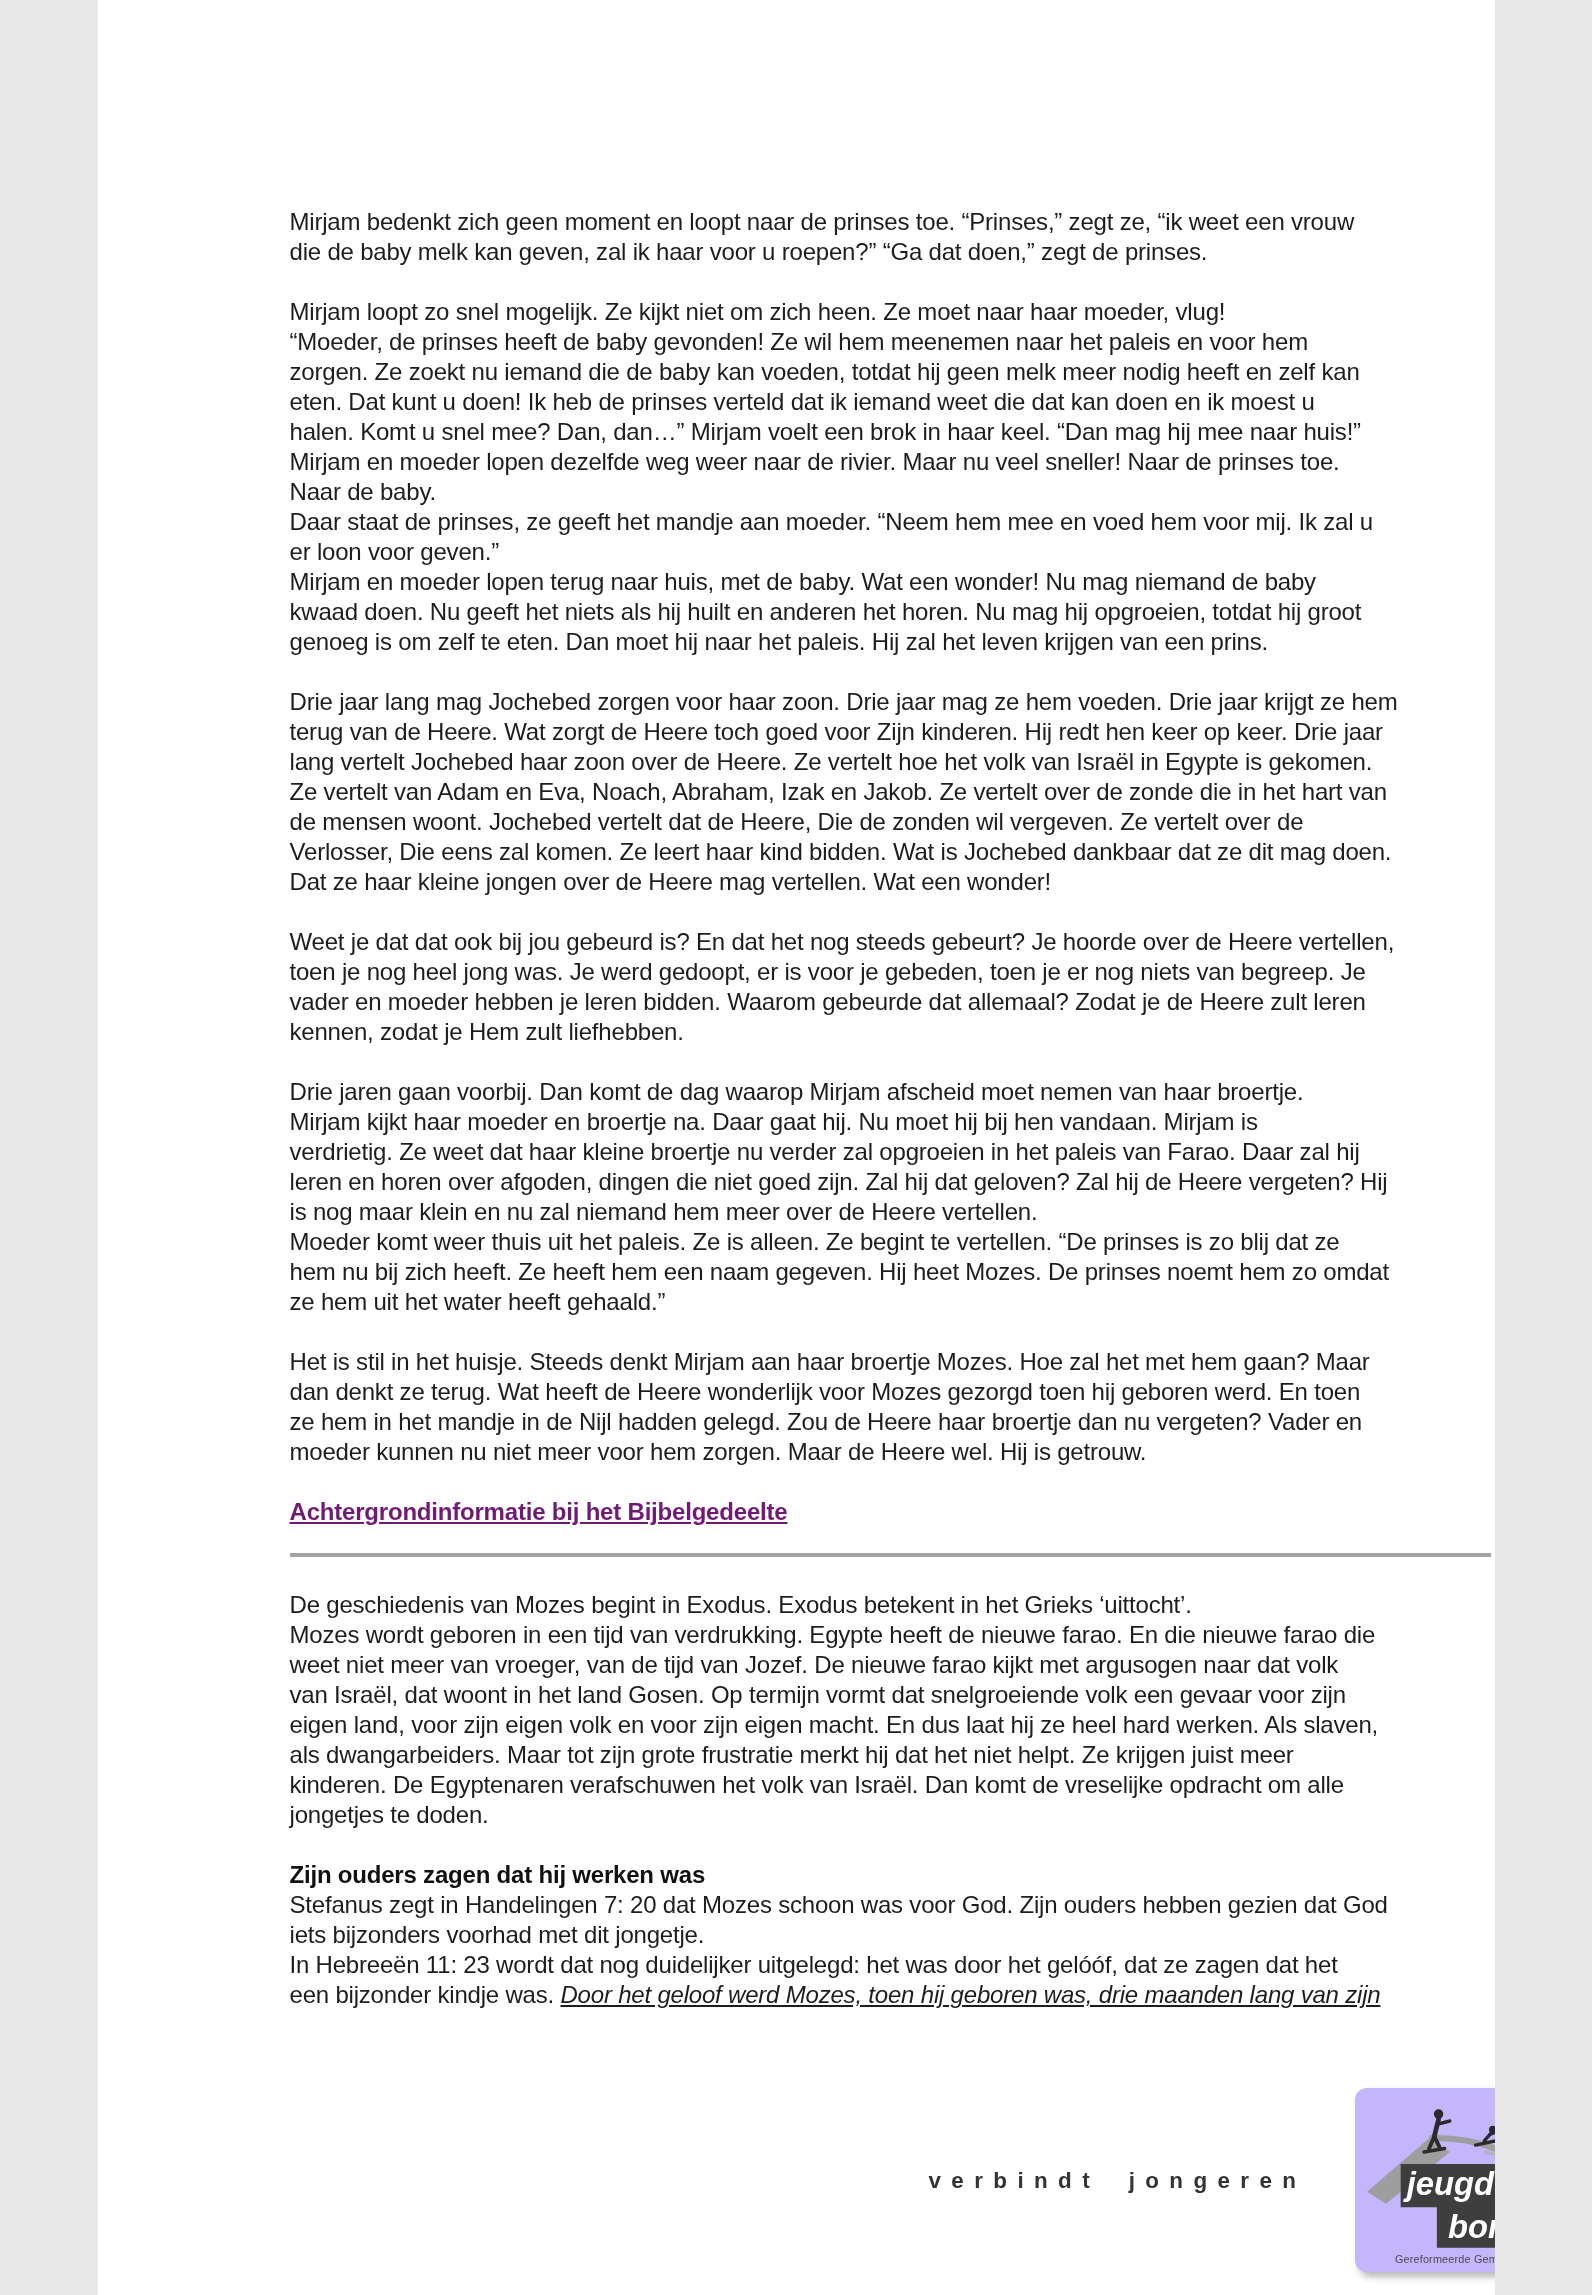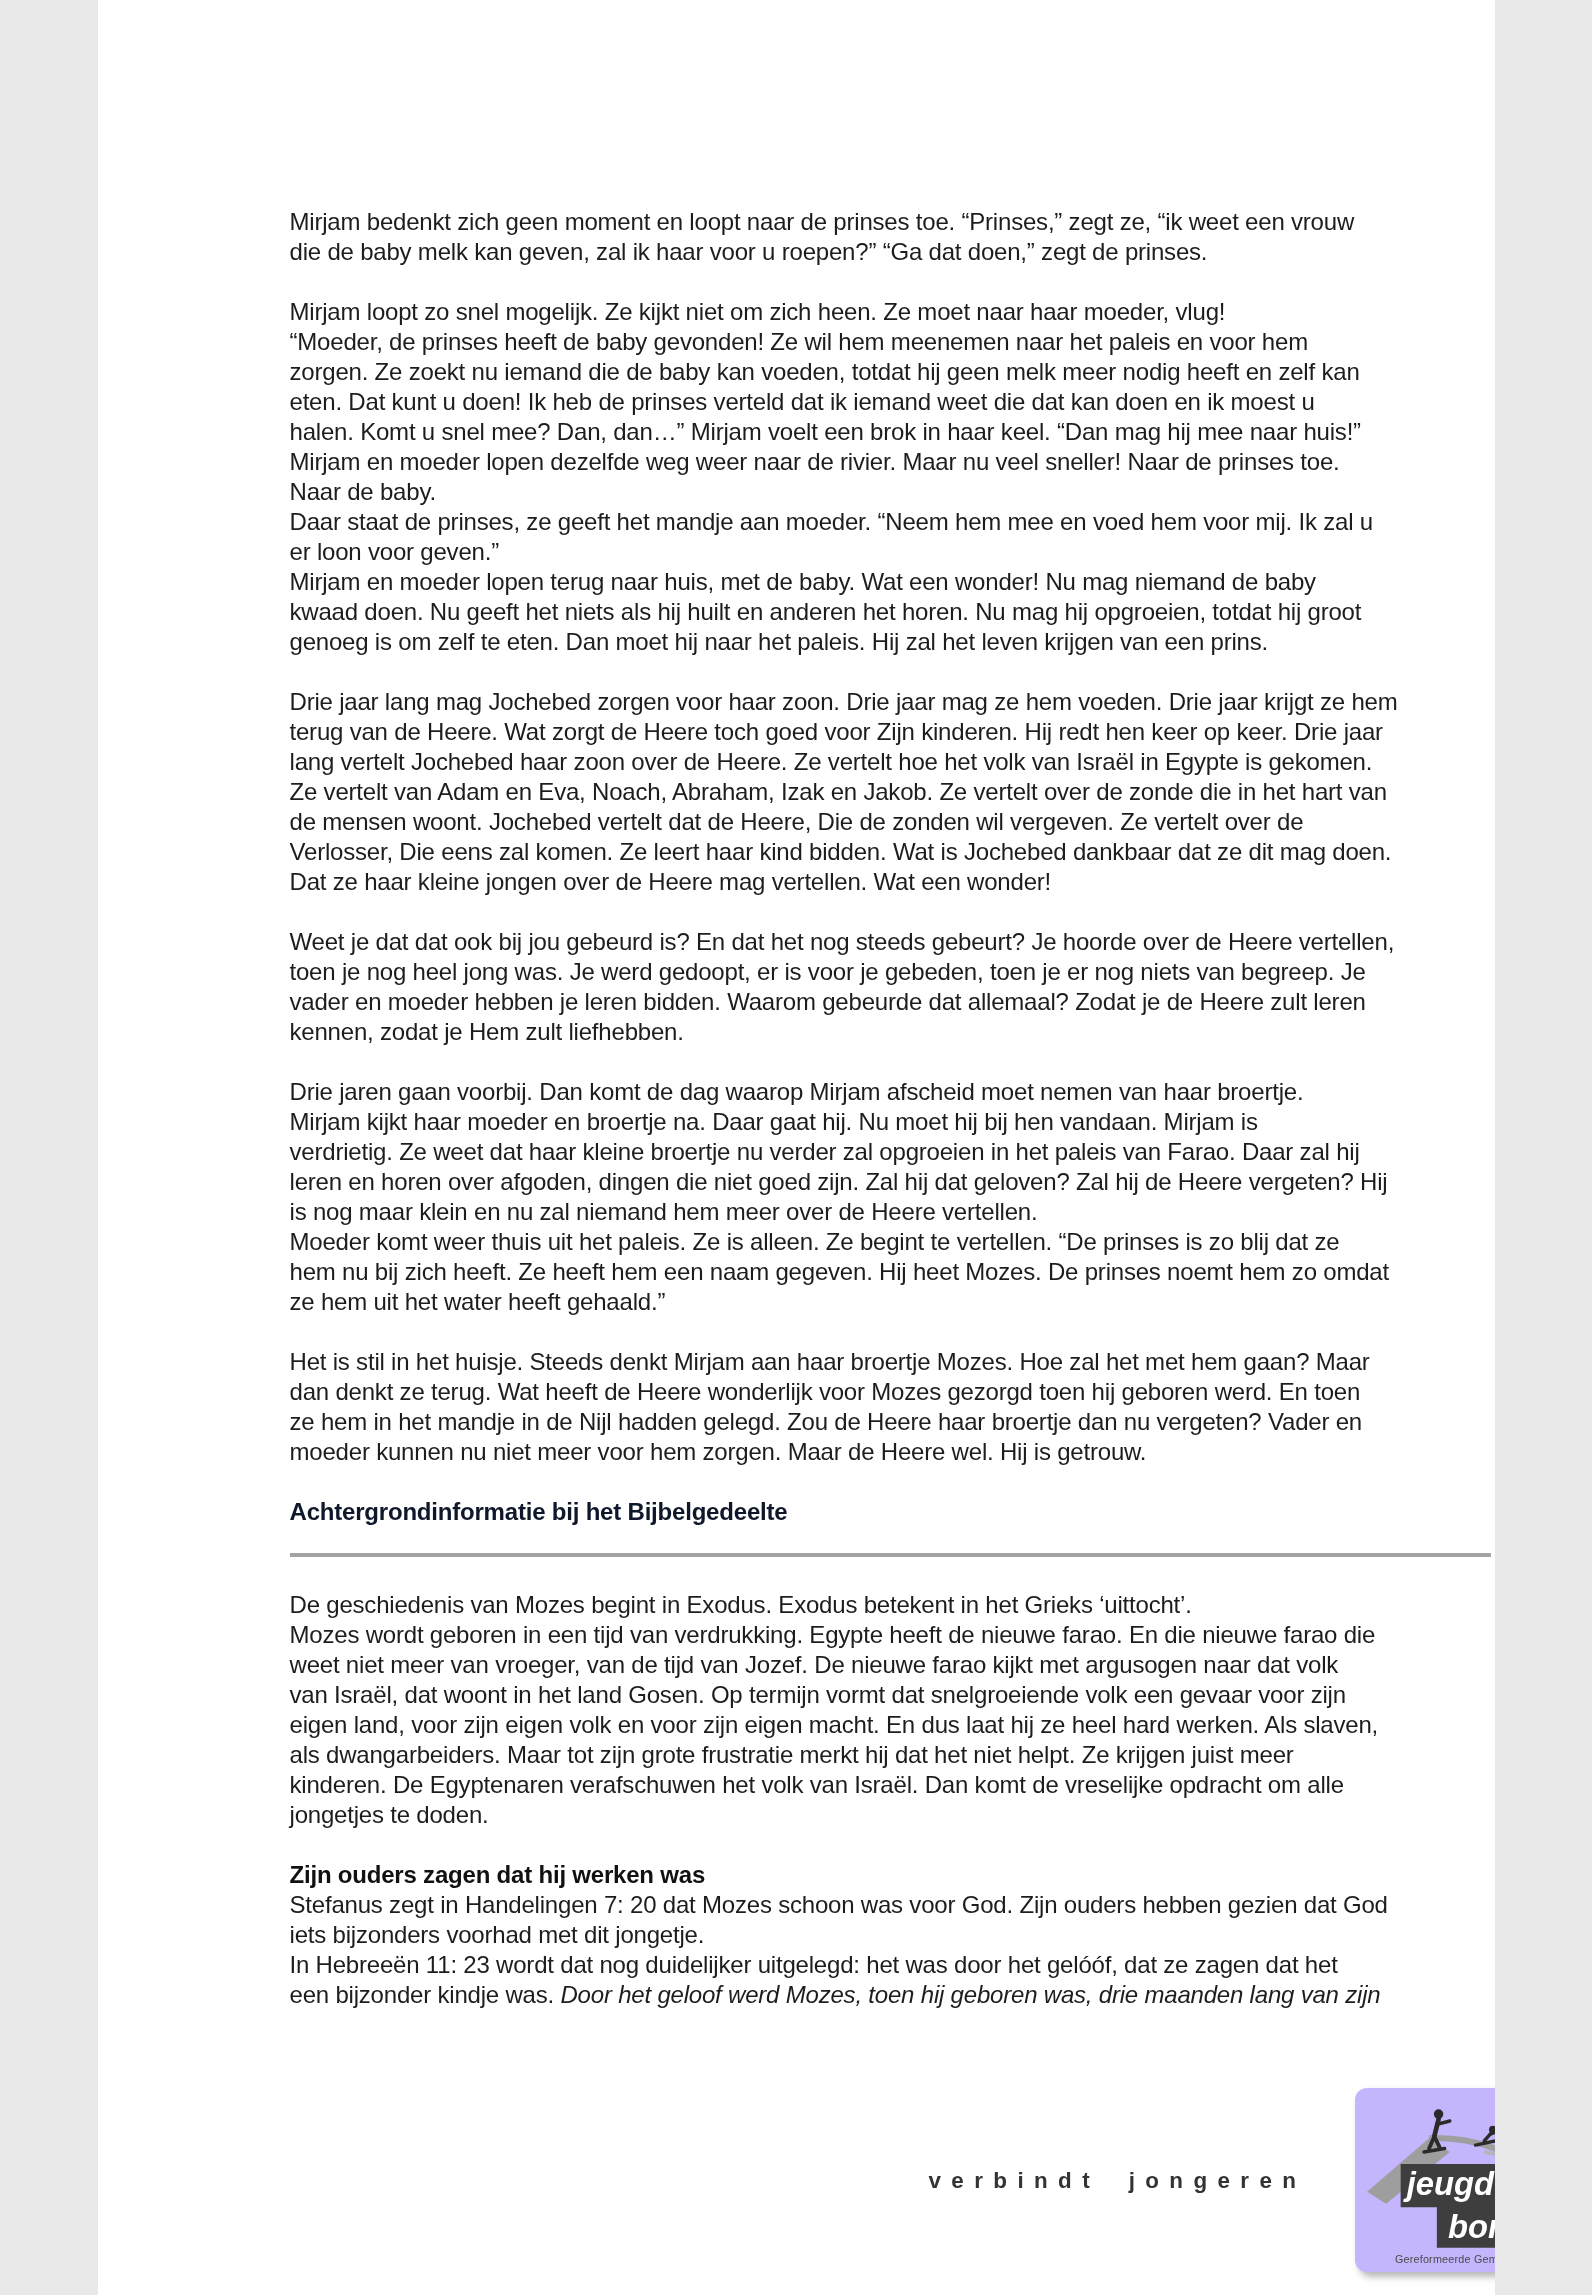--- a/index.html
+++ b/index.html
@@ -19,38 +19,39 @@
     font-size:24px;
     line-height:30px;
     letter-spacing:-0.2px;
   }
   .content p{
     margin:0 0 30px 0;
     white-space:pre-line;
   }
   .bg-heading{
     font-weight:700;
-    color:#0f172a;
+    color:#701a75;
     margin:30px 0 0 0;
     line-height:30px;
+    text-decoration:underline;
   }
   .rule{
     height:4.3px;
     background:#a3a3a3;
     margin:26px 0 33px 0;
     border:none;
   }
   .section-title{
     font-weight:700;
     color:#111;
     margin:0;
     line-height:30px;
   }
   .section p{margin:0 0 30px 0;white-space:pre-line;}
-  .it{font-style:italic;}
+  .it{font-style:italic;text-decoration:underline;}
   
   .tagline{
     position:absolute;
     left:831px;top:2168px;
     font-size:22.4px;
     font-weight:700;
     letter-spacing:10.4px;
     word-spacing:12px;
     color:#333333;
     white-space:nowrap;

